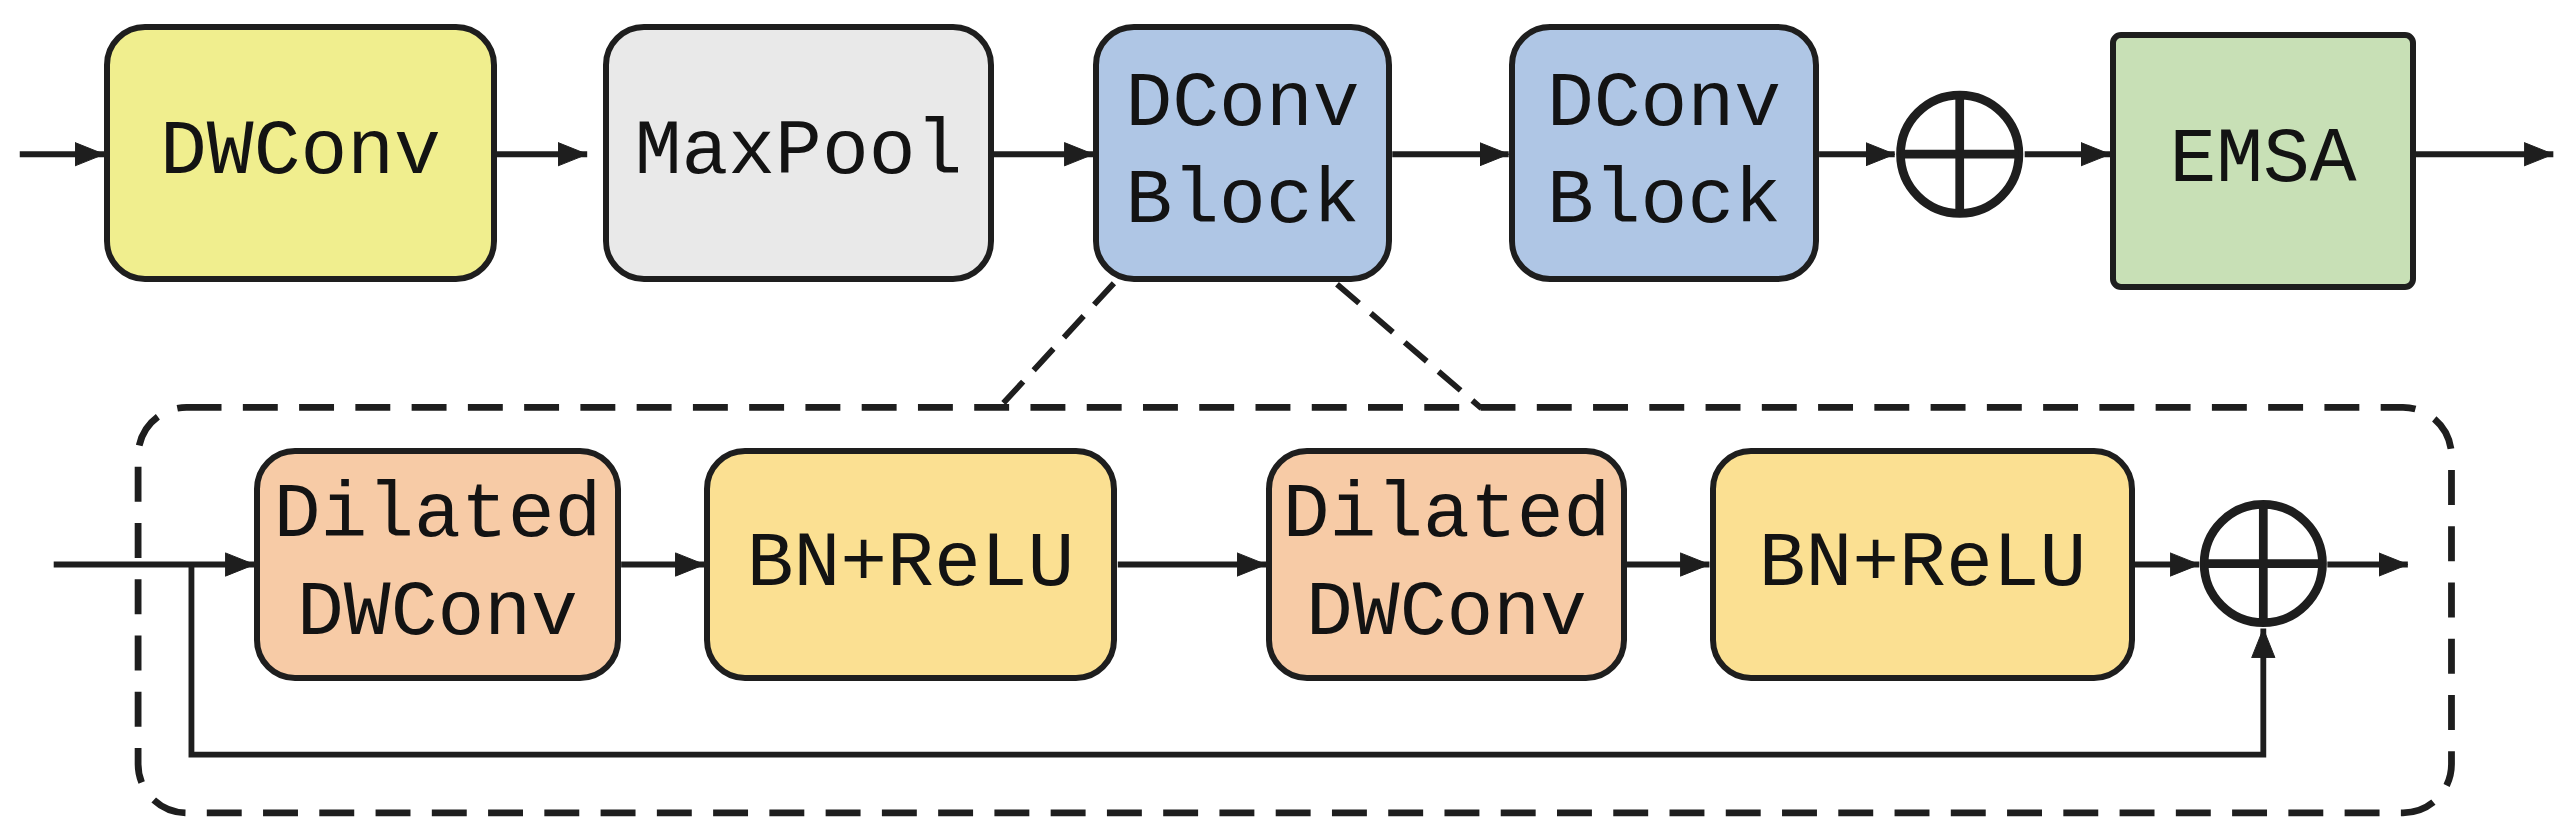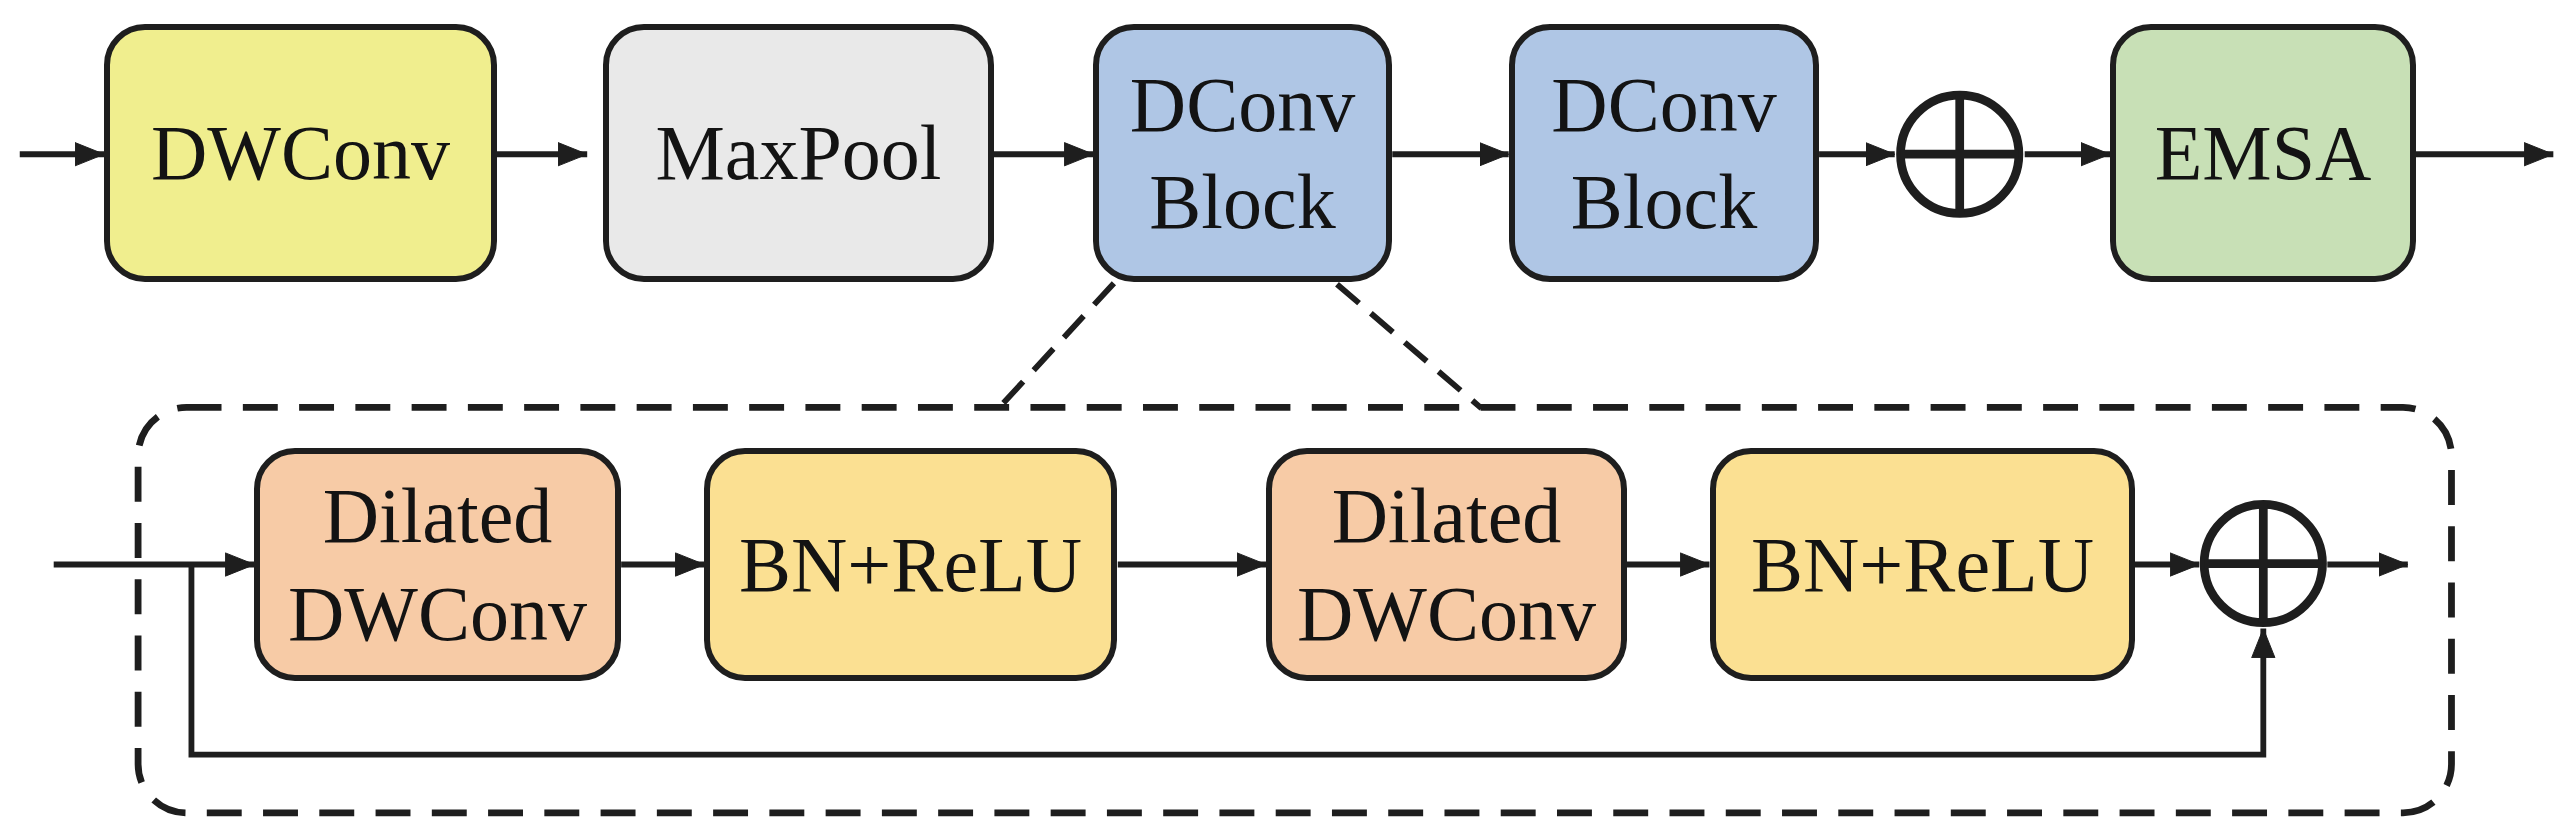--- a/index.html
+++ b/index.html
@@ -1,21 +1,21 @@
 <!DOCTYPE html>
 <html><head>
 <meta charset="utf-8">
 <style>
   html, body { margin: 0; padding: 0; background: #ffffff; }
   .canvas {
     position: relative;
     width: 2576px;
     height: 840px;
     background: #ffffff;
-    font-family: Liberation Serif, serif;
+    font-family: Liberation Mono, monospace;
     overflow: hidden;
   }
   .wires {
     position: absolute;
     left: 0; top: 0;
     width: 2576px;
     height: 840px;
   }
   .wires line, .wires path, .wires rect, .wires circle {
     stroke: #1E1E1E;
@@ -89,21 +89,21 @@
   <div class="block" style="left: 1093px; top: 24px; width: 299px; height: 258px; background-color: rgb(175, 198, 229);">
     <span>DConv
 Block</span>
   </div>
 
   <div class="block" style="left: 1509px; top: 24px; width: 310px; height: 258px; background-color: rgb(175, 198, 229);">
     <span>DConv
 Block</span>
   </div>
 
-  <div class="block" style="left: 2110px; top: 24px; width: 306px; height: 258px; background-color: rgb(200, 224, 182);">
+  <div class="block" style="left: 2110px; top: 32px; width: 306px; height: 258px; background-color: rgb(200, 224, 182); border-radius: 11px;">
     <span>EMSA</span>
   </div>
 
   <div class="block" style="left: 254px; top: 448px; width: 367px; height: 233px; background-color: rgb(247, 203, 166);">
     <span>Dilated
 DWConv</span>
   </div>
 
   <div class="block" style="left: 704px; top: 448px; width: 413px; height: 233px; background-color: rgb(251, 224, 146);">
     <span>BN+ReLU</span>

